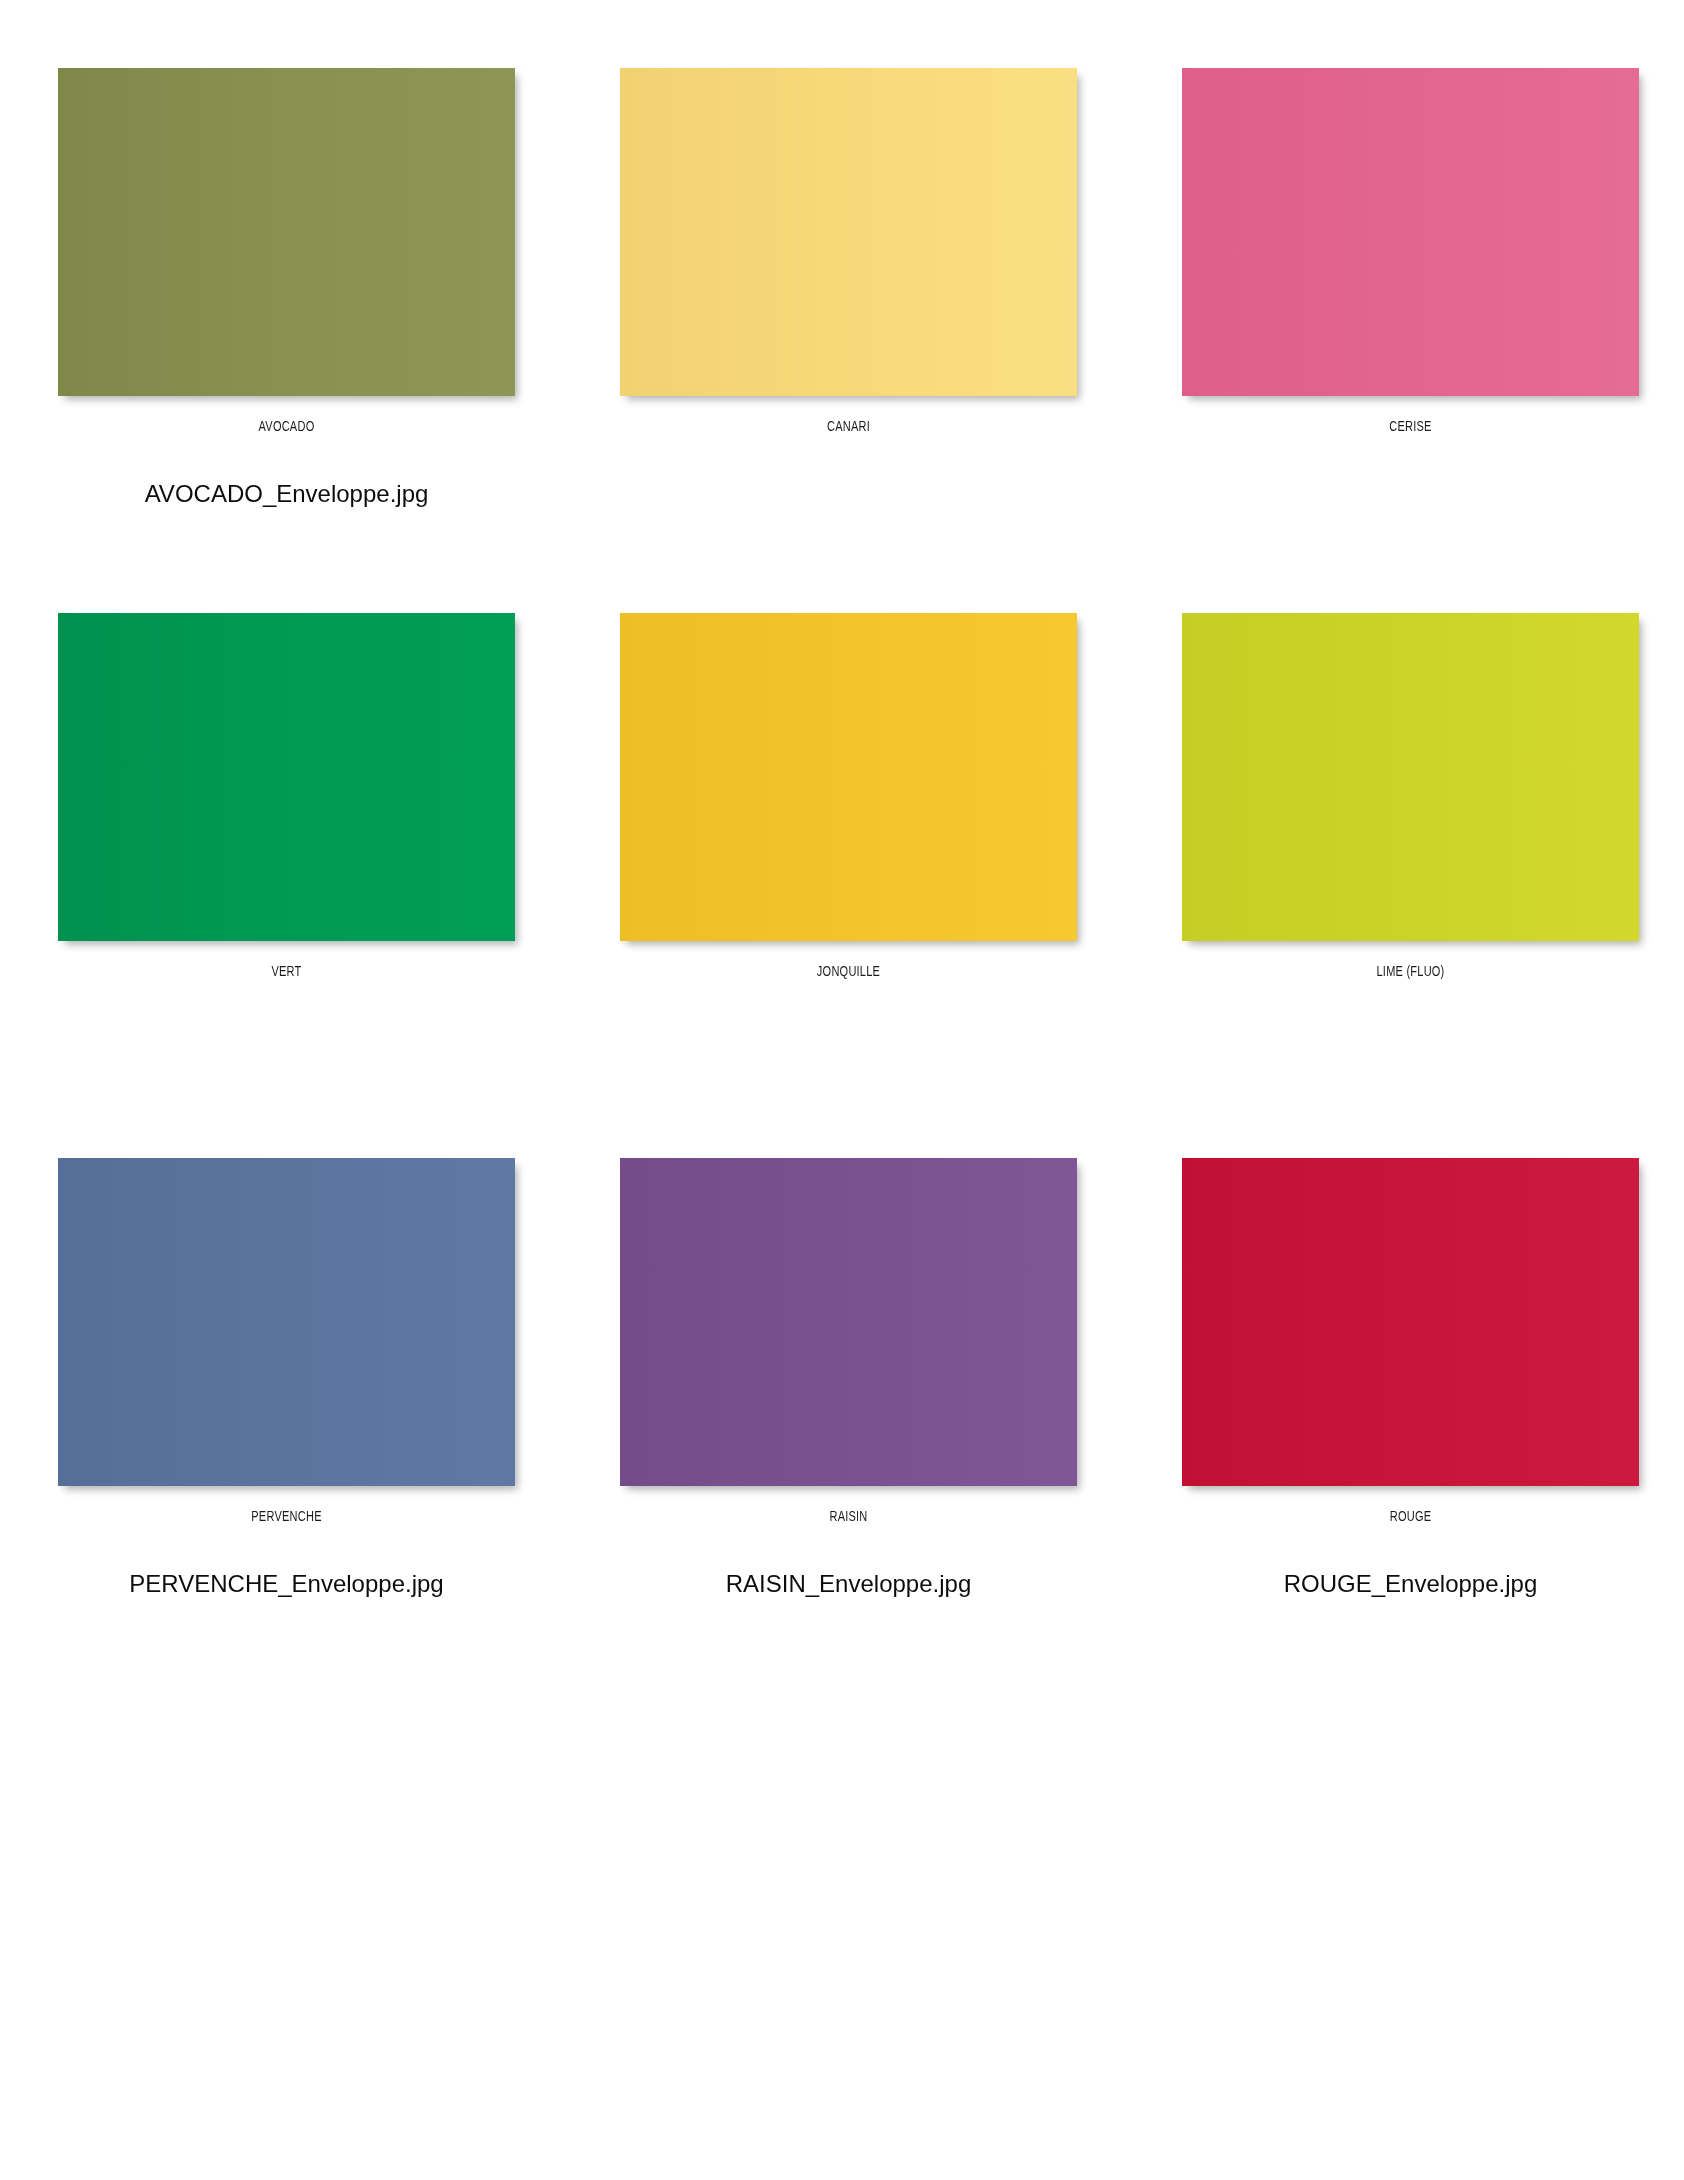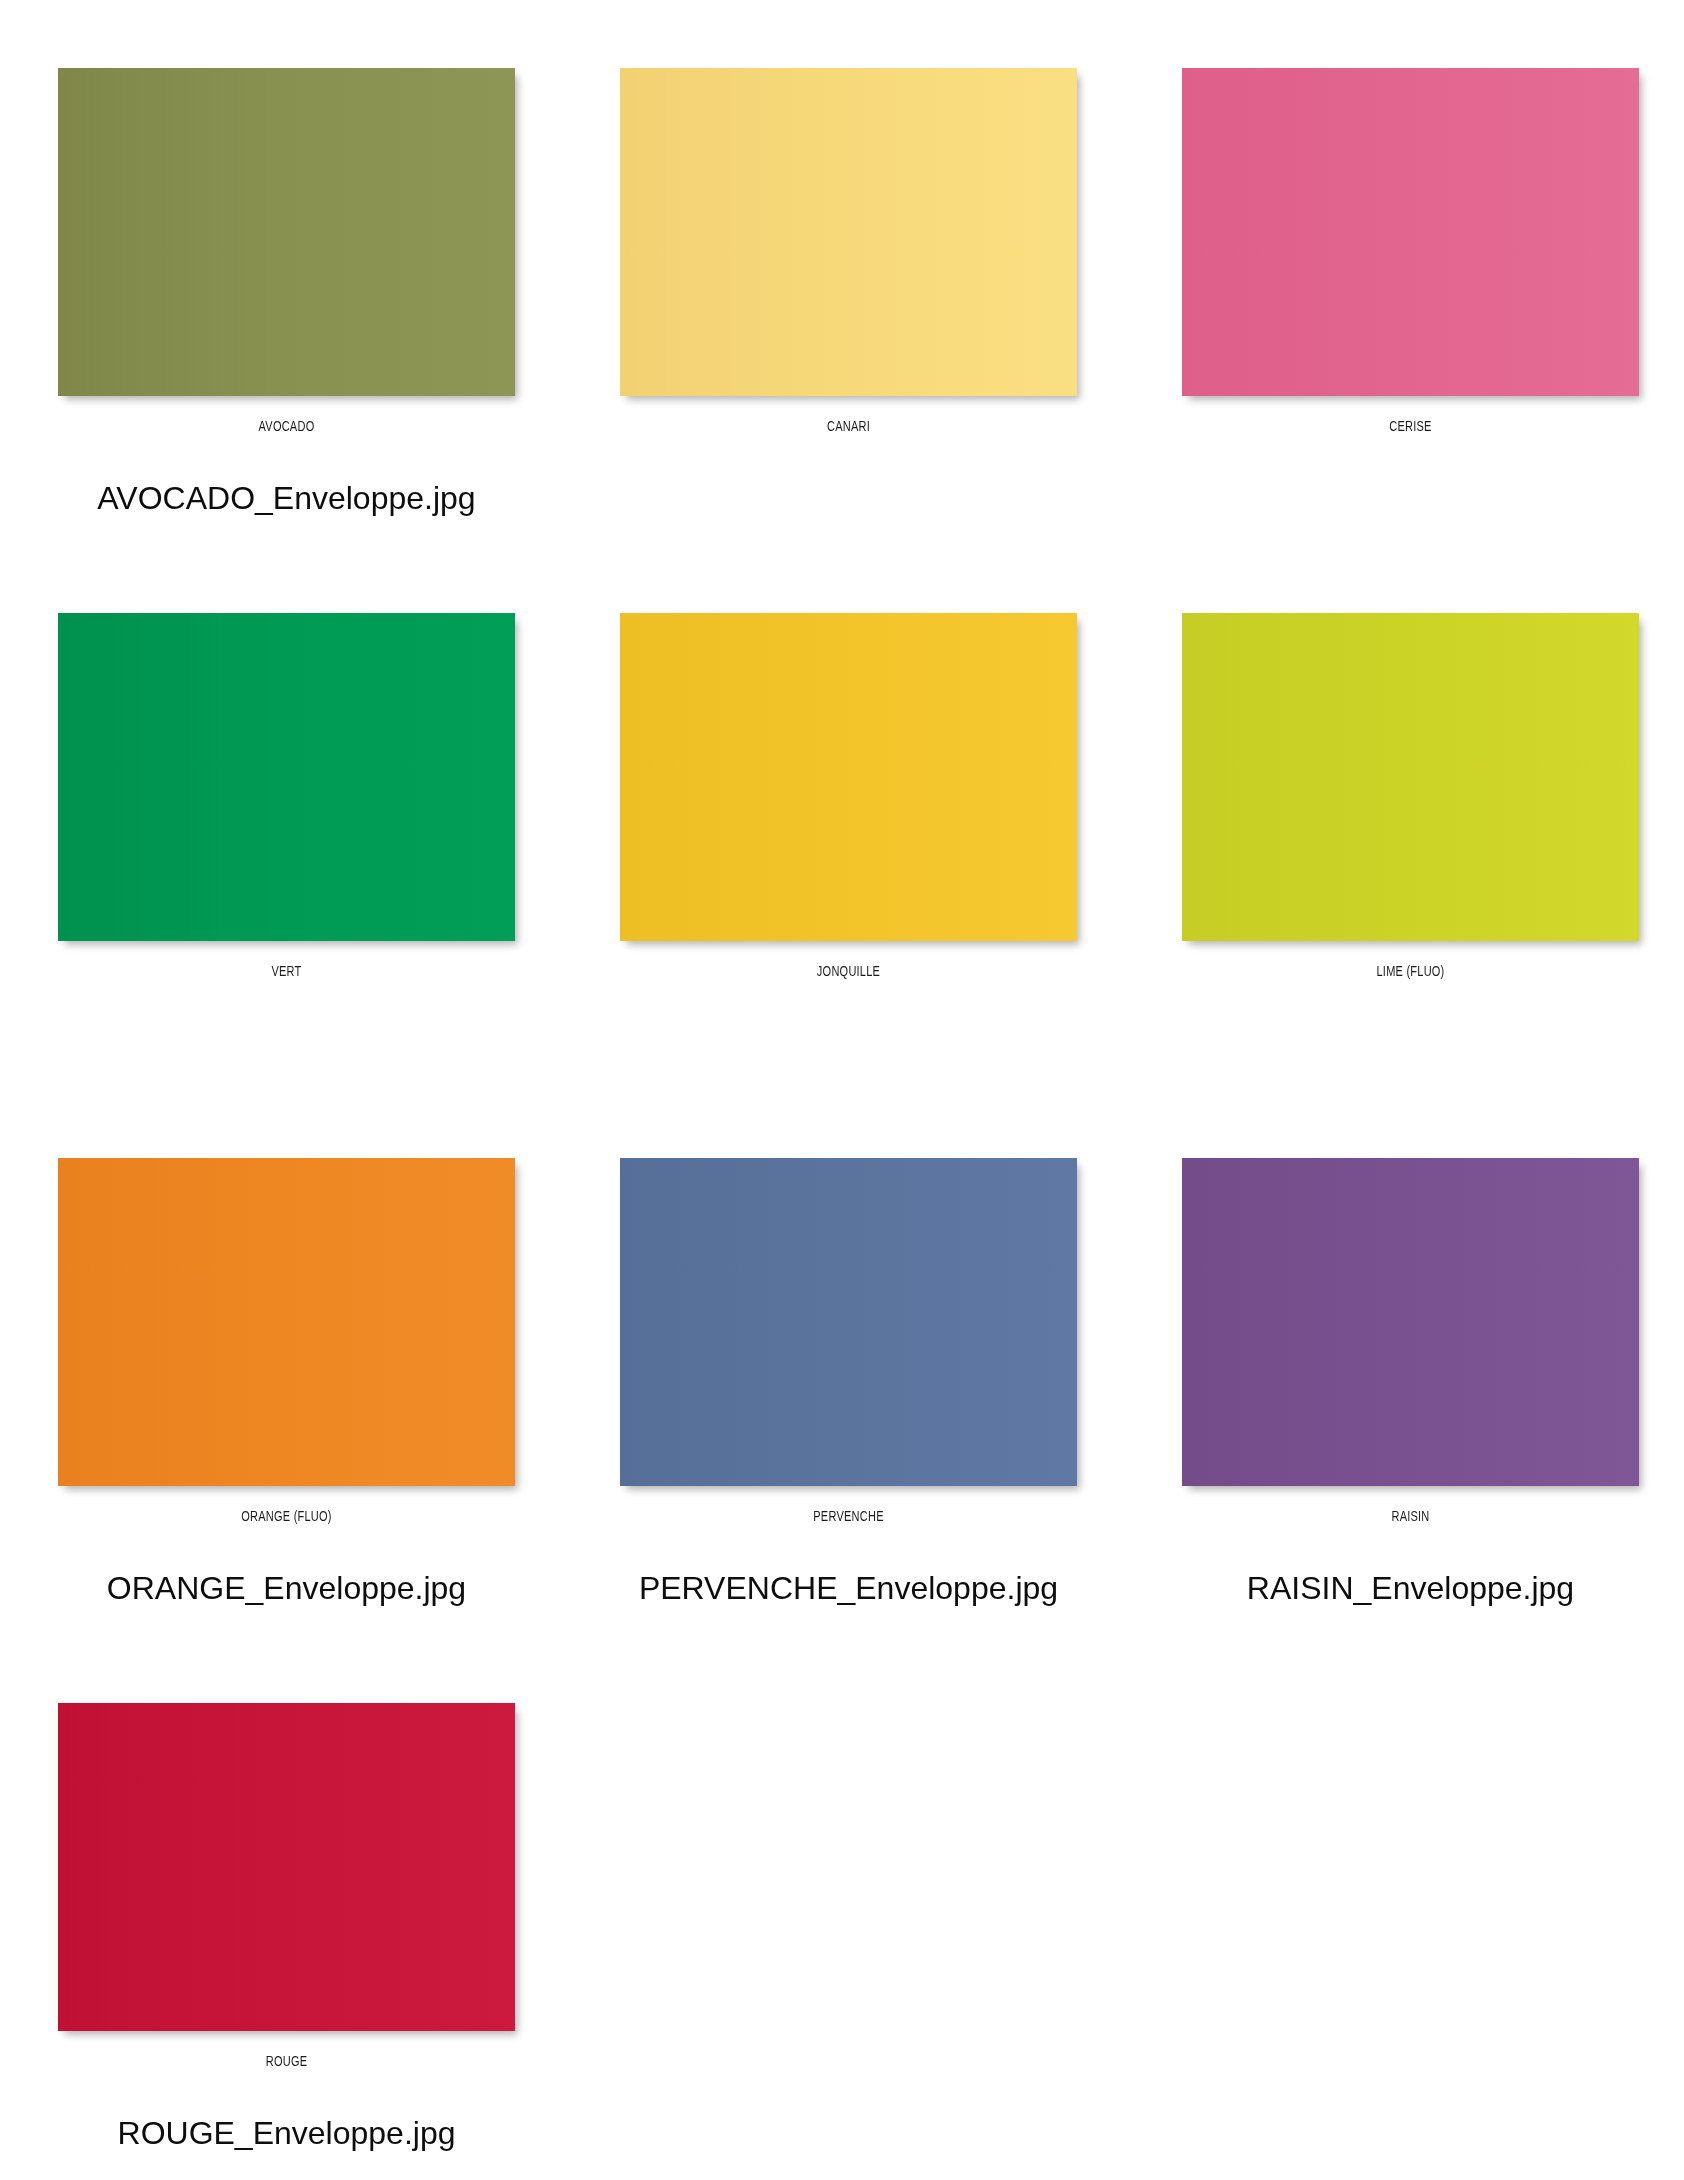--- a/index.html
+++ b/index.html
@@ -58,21 +58,21 @@
     transform: scaleX(0.76);
     transform-origin: center top;
     white-space: nowrap;
   }
 
   
   .swatch-filename {
     width: 511px;
     text-align: center;
     font-family: "Liberation Sans", sans-serif;
-    font-size: 32px;
+    font-size: 24px;
     font-weight: 400;
     color: #0d0d0d;
     margin-top: 46px;
     margin-left: -27px;
     white-space: nowrap;
   }
 </style>
 </head>
 <body>
 
@@ -109,27 +109,20 @@
       <div class="swatch-name">JONQUILLE</div>
     </div>
     <div class="swatch-cell">
       <div class="swatch-figure">
         <div class="swatch-color" style="background: linear-gradient(to right, rgb(198, 205, 36) 0%, rgb(204, 211, 39) 48%, rgb(210, 217, 44) 100%);"></div>
       </div>
       <div class="swatch-name">LIME (FLUO)</div>
     </div>
     <div class="swatch-cell">
       <div class="swatch-figure">
-        <div class="swatch-color" style="background: linear-gradient(to right, rgb(233, 130, 30) 0%, rgb(238, 135, 34) 48%, rgb(240, 140, 40) 100%);"></div>
-      </div>
-      <div class="swatch-name">ORANGE (FLUO)</div>
-      <div class="swatch-filename">ORANGE_Enveloppe.jpg</div>
-    </div>
-    <div class="swatch-cell">
-      <div class="swatch-figure">
         <div class="swatch-color" style="background: linear-gradient(to right, rgb(86, 111, 152) 0%, rgb(90, 116, 158) 48%, rgb(96, 121, 164) 100%);"></div>
       </div>
       <div class="swatch-name">PERVENCHE</div>
       <div class="swatch-filename">PERVENCHE_Enveloppe.jpg</div>
     </div>
     <div class="swatch-cell">
       <div class="swatch-figure">
         <div class="swatch-color" style="background: linear-gradient(to right, rgb(116, 76, 138) 0%, rgb(122, 81, 144) 48%, rgb(128, 87, 150) 100%);"></div>
       </div>
       <div class="swatch-name">RAISIN</div>

